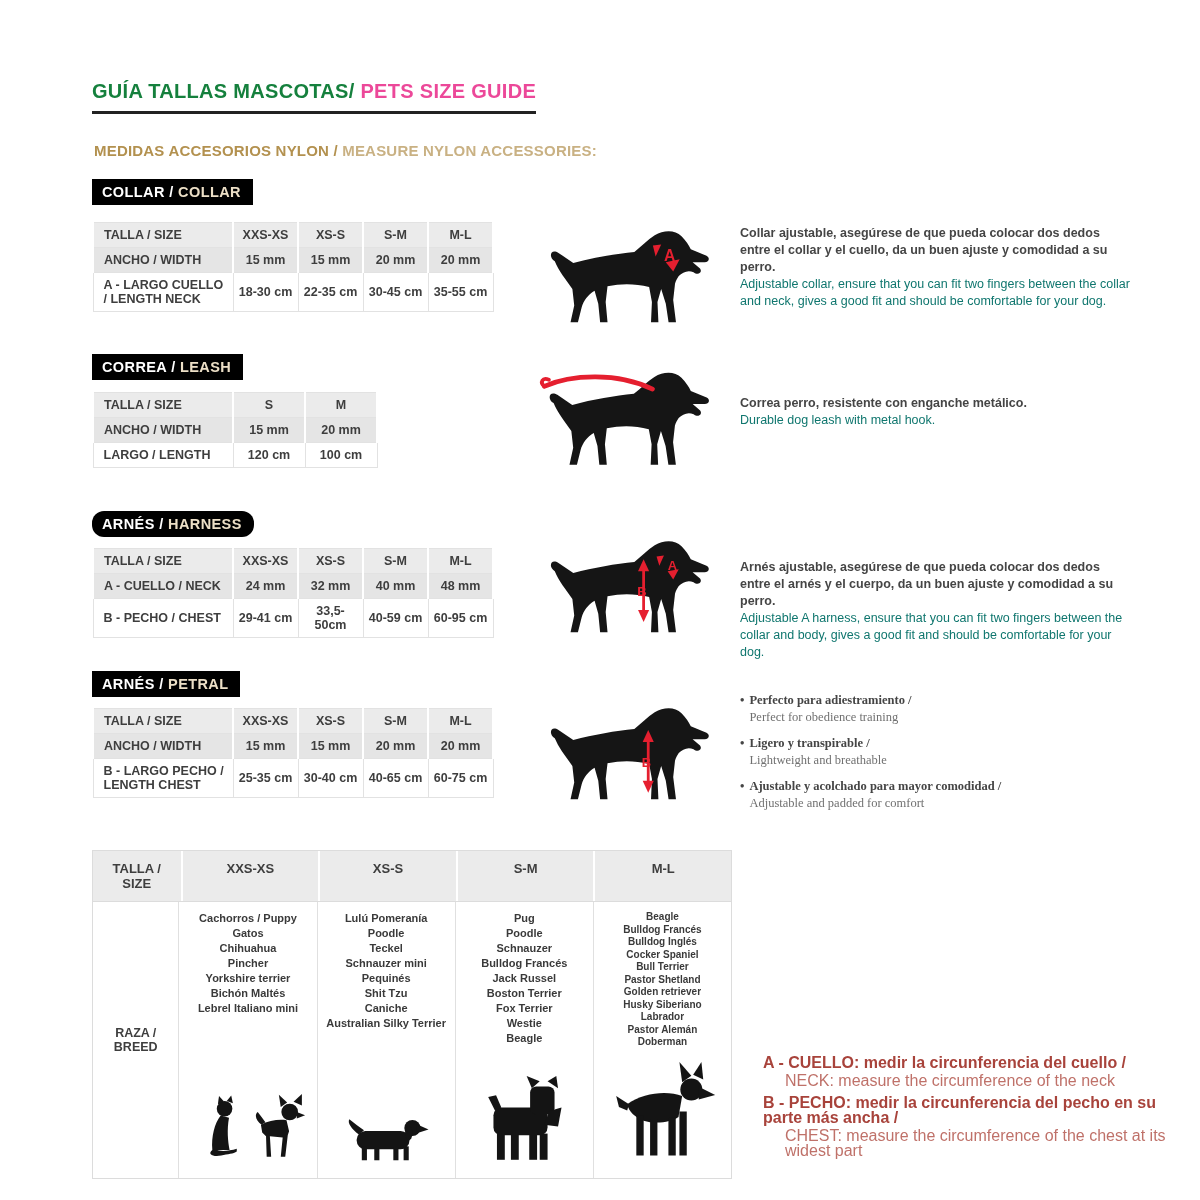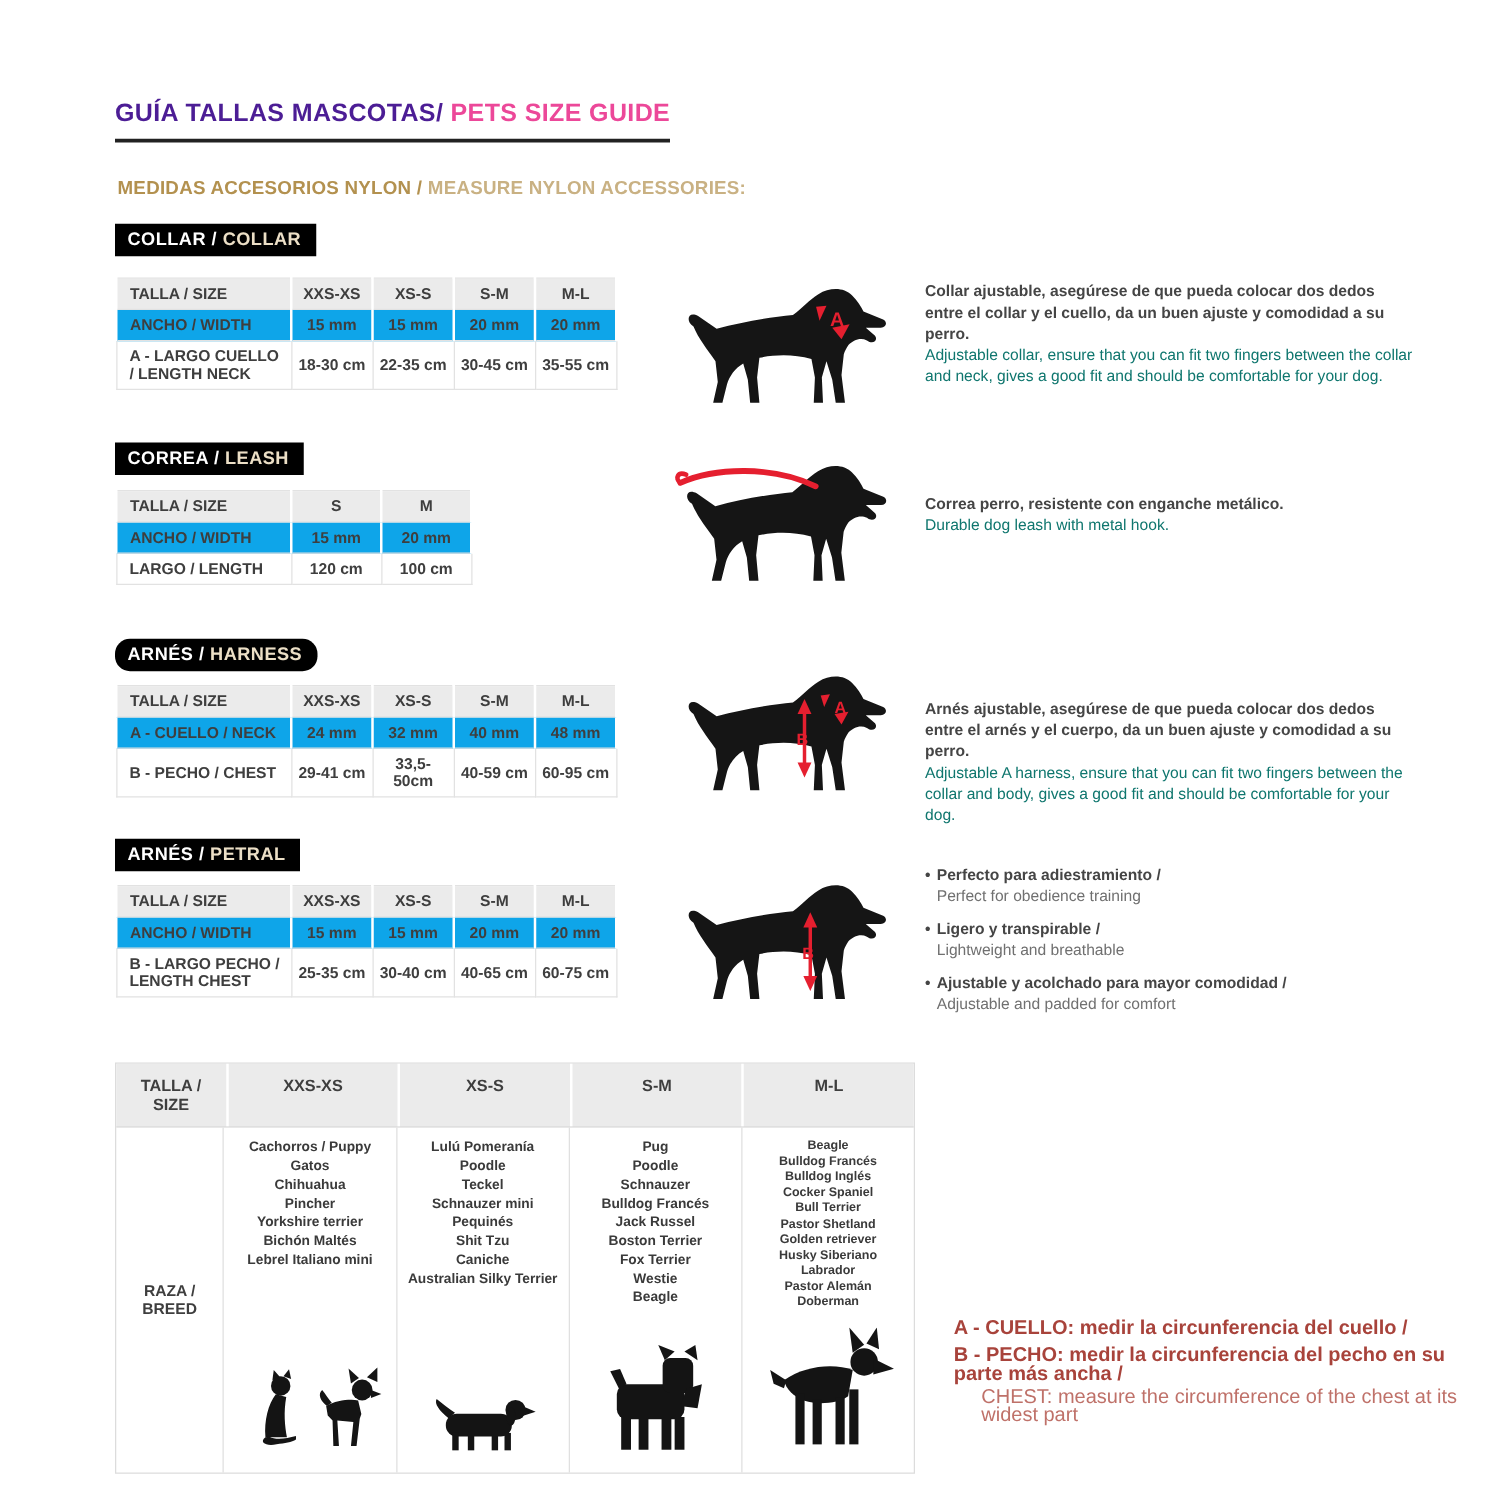--- a/index.html
+++ b/index.html
@@ -2,45 +2,45 @@
 <html><head>
 <meta charset="utf-8">
 <style>
   html,body{margin:0;padding:0;background:#fff;}
   body{font-family:"Liberation Sans", sans-serif;color:#3e3e3e;}
   .page{position:relative;width:1200px;height:1200px;background:#ffffff;overflow:hidden;}
   .abs{position:absolute;}
 
   
   .title{font-size:20px;font-weight:bold;letter-spacing:.3px;border-bottom:3px solid #222;padding-bottom:8px;}
-  .title .t-es{color:#4c1d95;}
+  .title .t-es{color:#15803d;}
   .title .t-en{color:#ec4899;}
   .subtitle{font-size:15px;font-weight:bold;letter-spacing:.2px;}
   .subtitle .s-es{color:#b3914f;}
   .subtitle .s-en{color:#c9b183;}
 
   
   .badge{background:#000000;color:#fff;font-weight:bold;font-size:14.5px;letter-spacing:.4px;
          padding:5px 12px 5px 10px;display:inline-block;text-align:center;}
   .badge .b-en{color:#ecdfc6;font-weight:bold;}
 
   
   table.size-table{border-collapse:collapse;background:#fff;font-size:12.5px;font-weight:bold;color:#3e3e3e;}
   table.size-table td{border:1px solid #e2e2e2;text-align:center;padding:5px 3px;}
   table.size-table td.lbl{text-align:left;padding-left:10px;padding-right:6px;}
   tr.r-head td{background:#ebebeb;border-left:2px solid #fff;border-right:2px solid #fff;}
-  tr.r-shade td{background:#0ea5e9;border-left:2px solid #fff;border-right:2px solid #fff;}
+  tr.r-shade td{background:#e5e5e5;border-left:2px solid #fff;border-right:2px solid #fff;}
 
   
   .desc{font-size:12.5px;line-height:17px;width:392px;}
   .desc .d-es{font-weight:bold;color:#454545;}
   .desc .d-en{color:#0f766e;}
 
   .bullets{font-size:12.5px;line-height:17px;width:400px;}
-  .bullet{margin-bottom:9px;display:flex;}
+  .bullet{margin-bottom:9px;display:flex;font-family:Liberation Serif, serif;}
   .bullet::before{content:"•";font-weight:bold;color:#454545;margin-right:5px;}
   .bullet .b-es{font-weight:bold;color:#454545;}
   .bullet .b-en{color:#707070;}
 
   
   .breed-table{width:638px;border:1px solid #dcdcdc;background:#fff;}
   .bt-header{display:flex;background:#ebebeb;font-weight:bold;font-size:13px;border-bottom:1px solid #dcdcdc;}
   .bt-header .bt-hcell{padding:10px 4px;text-align:center;border-left:2px solid #fff;}
   .bt-header .bt-hcell:first-child{border-left:none;}
   .bt-body{display:flex;height:276px;}
@@ -401,17 +401,18 @@
             <path d="M24,46 L10,37 L13,49 L22,53 Z"></path>
           </g>
             </svg>
         </div>
       </div>
     </div>
   </div>
 
   <div class="abs notes" style="left:763px;top:1048px;">
     <div class="note-es">A - CUELLO: medir la circunferencia del cuello /</div>
+    <div class="note-en">NECK: measure the circumference of the neck</div>
     <div class="note-es">B - PECHO: medir la circunferencia del pecho en su parte más ancha /</div>
     <div class="note-en">CHEST: measure the circumference of the chest at its widest part</div>
   </div>
 
 </div>
 
 </body></html>

